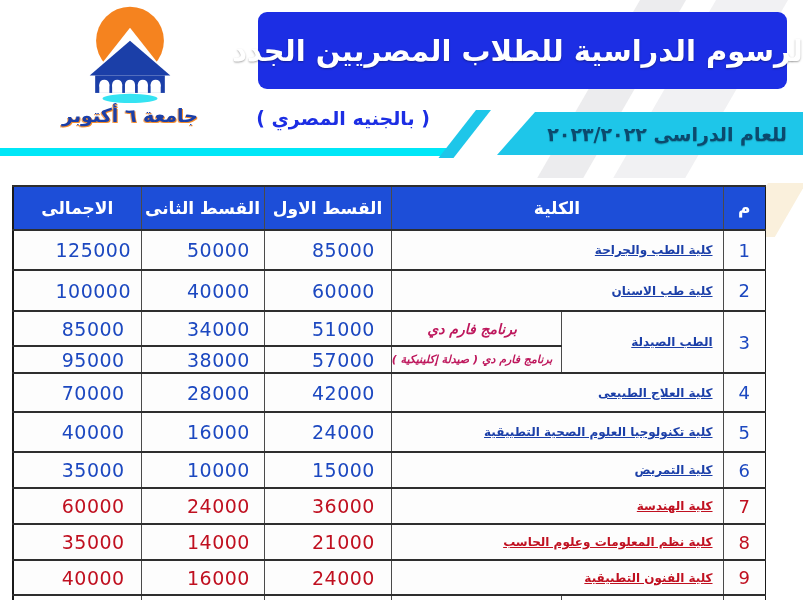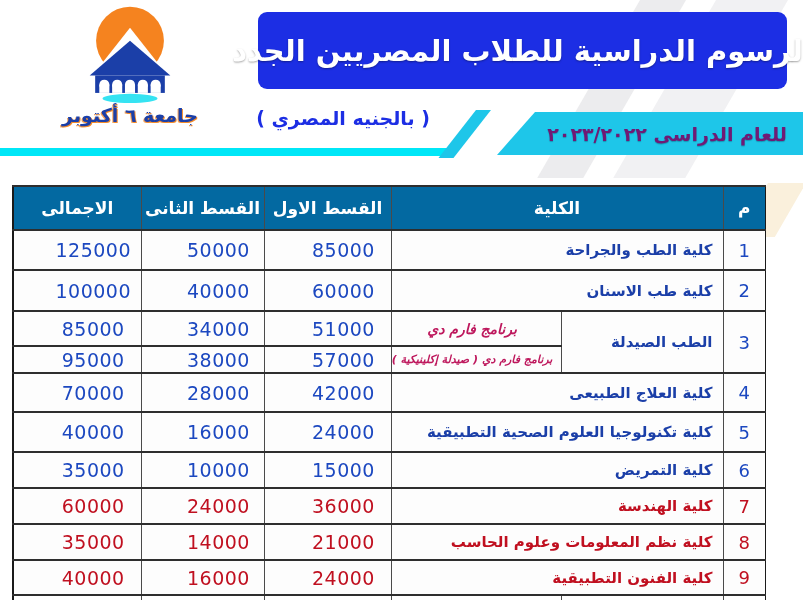--- a/index.html
+++ b/index.html
@@ -46,21 +46,21 @@
   .cyan-diag   { position:absolute; left:476px; top:110px; width:15px; height:48px;
                  background:#1ec6e9; transform:skewX(-38deg); transform-origin:top left; z-index:1; }
   .year-band {
     position:absolute; left:497px; top:112px; width:306px; height:43px;
     background:#1ec6e9;
     clip-path:polygon(38px 0, 100% 0, 100% 100%, 0 100%);
     display:flex; align-items:center; justify-content:center;
     padding-left:34px; z-index:1;
   }
   .year-band .year-text {
-    color:#701a75; font-size:19px; font-weight:bold; direction:rtl; white-space:nowrap;
+    color:#0c4a6e; font-size:19px; font-weight:bold; direction:rtl; white-space:nowrap;
     text-shadow:0 1px 1px rgba(0,90,110,.4);
   }
   .currency-note {
     position:absolute; left:248px; top:102px; width:190px; height:32px;
     display:flex; align-items:center; justify-content:center;
     color:#1c2ee4; font-size:19px; font-weight:bold; direction:rtl; white-space:nowrap;
     z-index:2;
   }
 
   
@@ -78,26 +78,26 @@
   table.fees col.col-second  { width:123px; }
   table.fees col.col-total   { width:128px; }
 
   table.fees th, table.fees td {
     border:1px solid #4a4a4a;
     border-top-width:2px; border-bottom-width:2px;
     border-top-color:#2e2e2e; border-bottom-color:#2e2e2e;
     overflow:hidden; white-space:nowrap;
   }
   table.fees thead th {
-    background:#0369a1; color:#ffffff;
+    background:#1d4ed8; color:#ffffff;
     font-size:17px; font-weight:bold; text-align:center;
     height:44px;
   }
   td.c-no      { text-align:center; font-size:18px; }
-  td.c-college { text-align:right; padding-right:10px; font-weight:bold; font-size:15px; }
+  td.c-college { text-align:right; padding-right:10px; font-weight:bold; font-size:12px;text-decoration:underline; }
   td.c-program { text-align:center; padding-right:8px; font-weight:bold; font-size:14px; color:#be185d;font-style:italic; }
   tr.prog-second td.c-program { font-size:11px; }
   td.c-num     { text-align:center; font-size:19px; letter-spacing:.5px;padding-left:32px; }
 
   tr.r-blue td.c-no, tr.r-blue td.c-num { color:#1c48c0; }
   tr.r-blue td.c-college { color:#1b3fa8; }
   tr.r-red  td.c-no, tr.r-red td.c-num, tr.r-red td.c-college { color:#c01020; }
 
   tr.stub-row td { border-top:none; border-bottom:none; height:8px; background:#fff; }
 </style>

